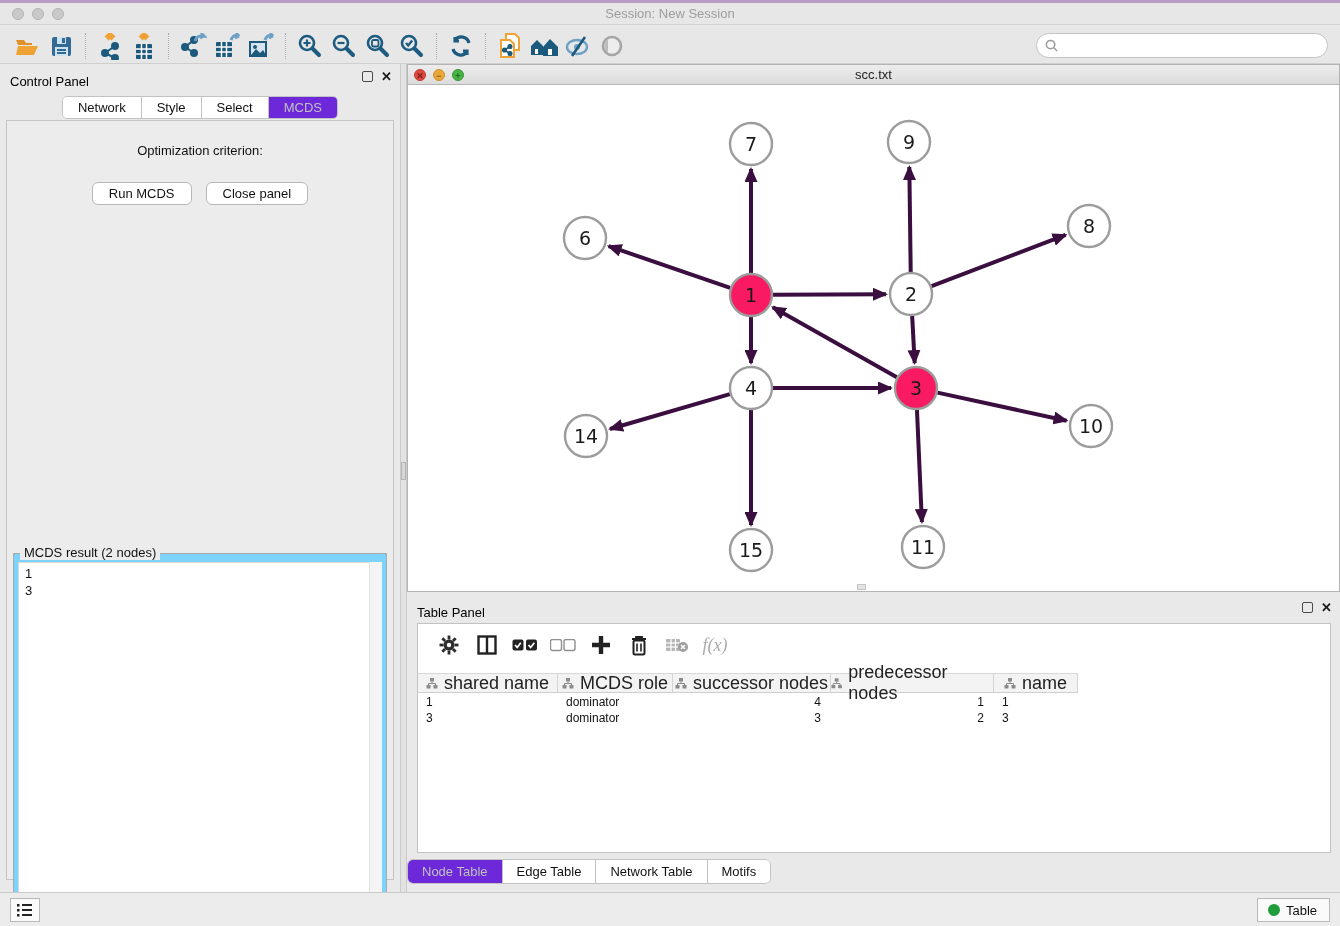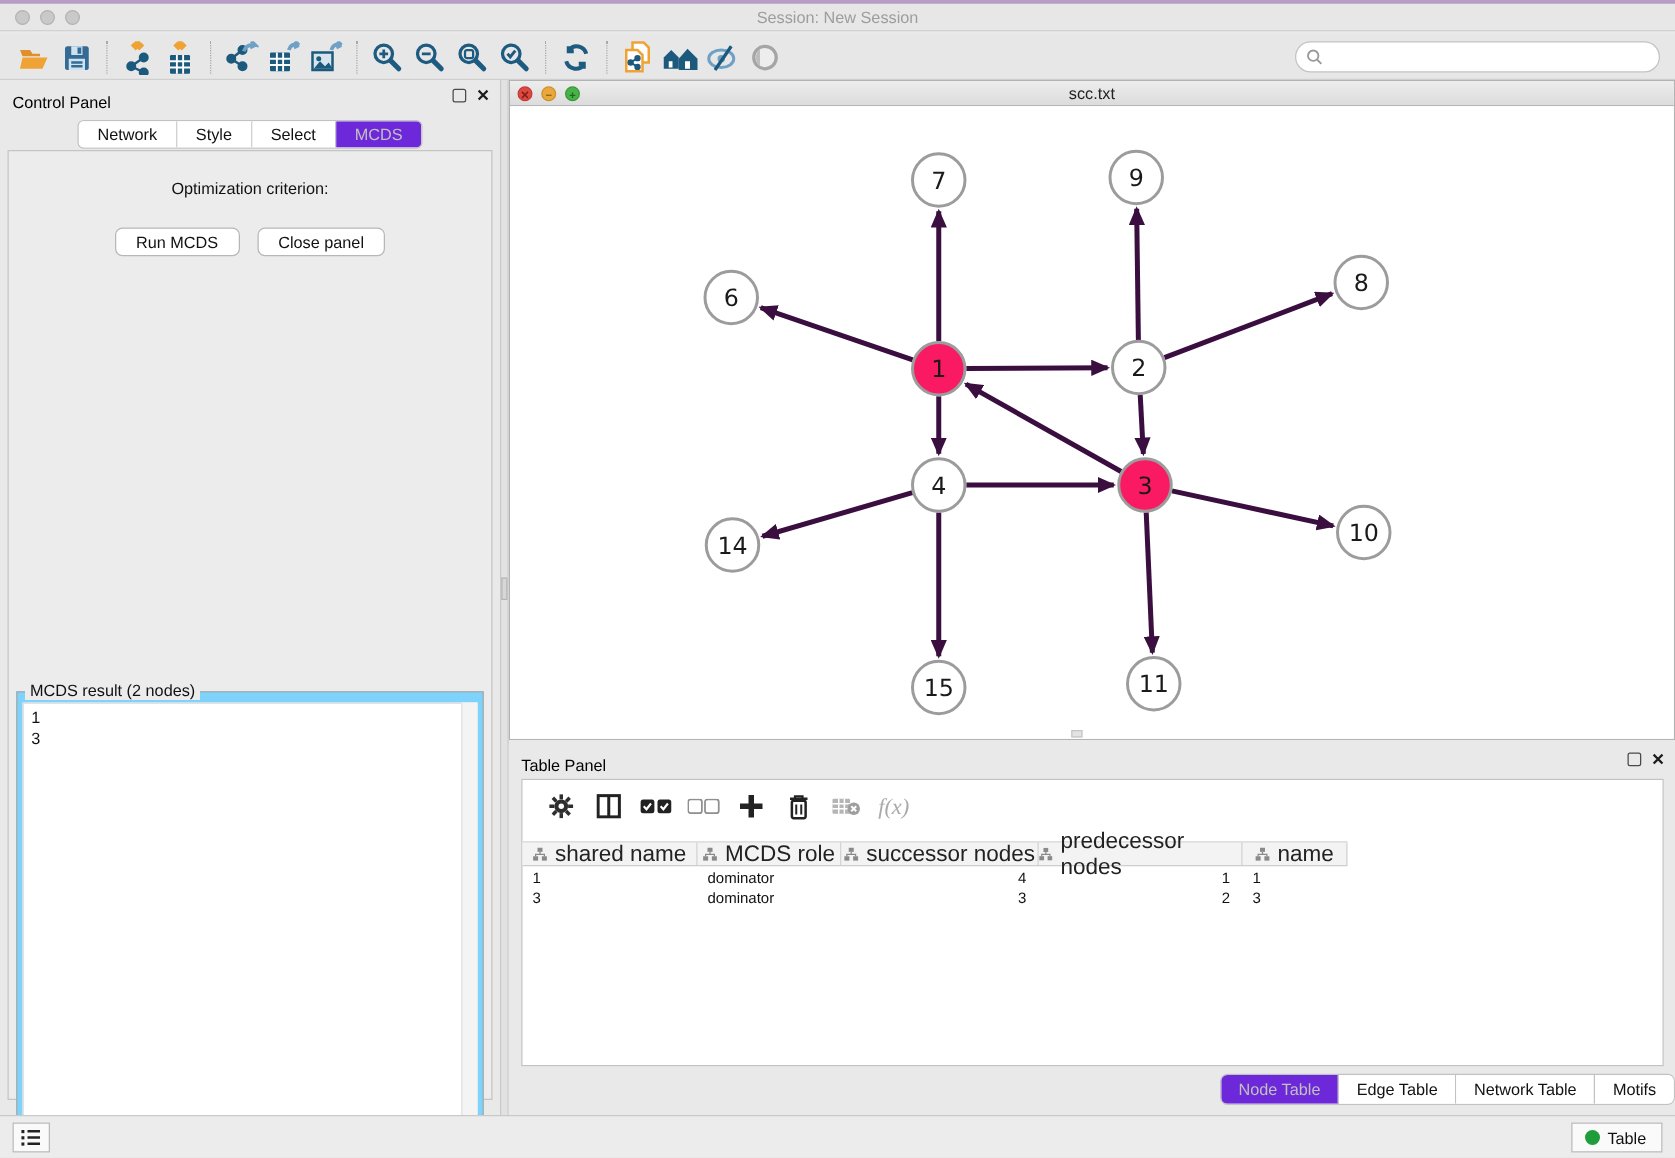--- a/index.html
+++ b/index.html
@@ -72,21 +72,21 @@
   .tp-btn { width:38px; height:34px; display:flex; align-items:center; justify-content:center; cursor:pointer; }
   .fx { font-family:"Liberation Serif", serif; font-style:italic; font-size:18px; color:#aaa; }
   .grid-head { position:absolute; left:0; top:49px; height:20px; display:flex; background:#f3f3f3; border-top:1px solid #d8d8d8; border-bottom:1px solid #cfcfcf; }
   .th { display:flex; align-items:center; justify-content:center; gap:6px; font-size:18px; color:#222; border-right:1px solid #d4d4d4; height:100%; }
   .grid-rows { position:absolute; left:0; top:70px; width:100%; }
   .tr { display:flex; height:16px; }
   .td { font-size:12px; color:#111; line-height:16px; overflow:hidden; white-space:nowrap; }
   .td.left { text-align:left; padding-left:8px; }
   .td.right { text-align:right; padding-right:10px; }
 
-  .tp-tabs { position:absolute; left:0; bottom:8px; width:100%; display:flex; justify-content:flex-end; }
+  .tp-tabs { position:absolute; left:0; bottom:8px; width:100%; display:flex; justify-content:flex-start; }
   .tp-tabs .seg { border-radius:6px; }
   .tp-tabs .tab { padding:4px 14px; }
 
   
   .statusbar { position:absolute; left:0; top:892px; width:1340px; height:34px; background:#ececec; border-top:1px solid #c9c9c9; }
   .sb-left-btn { position:absolute; left:10px; top:5px; width:30px; height:24px; background:#fafafa; border:1px solid #b9b9b9; display:flex; align-items:center; justify-content:center; cursor:pointer; }
   .memory-btn { position:absolute; right:10px; top:5px; height:24px; padding:0 12px 0 10px; background:#fafafa; border:1px solid #b9b9b9; display:flex; align-items:center; gap:6px; font-size:13px; color:#111; cursor:pointer; }
   .mem-dot { width:12px; height:12px; border-radius:50%; background:#1f9d3a; }
 </style>
 </head>

